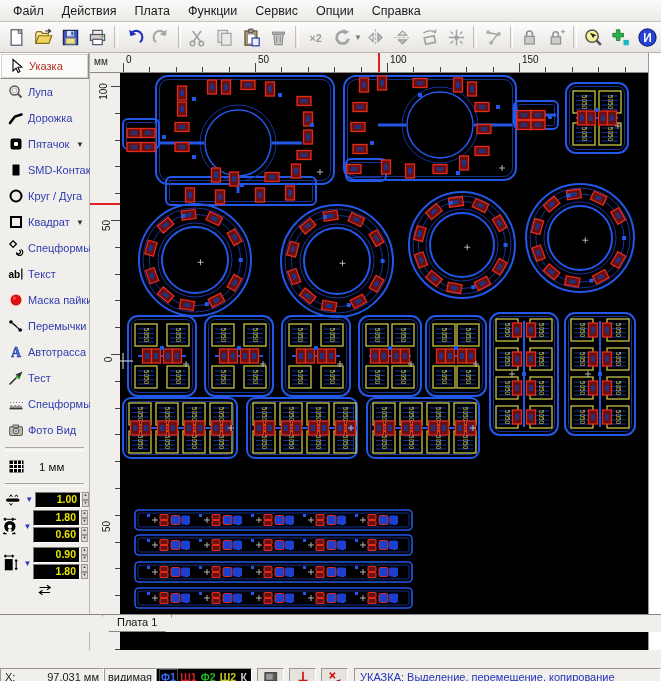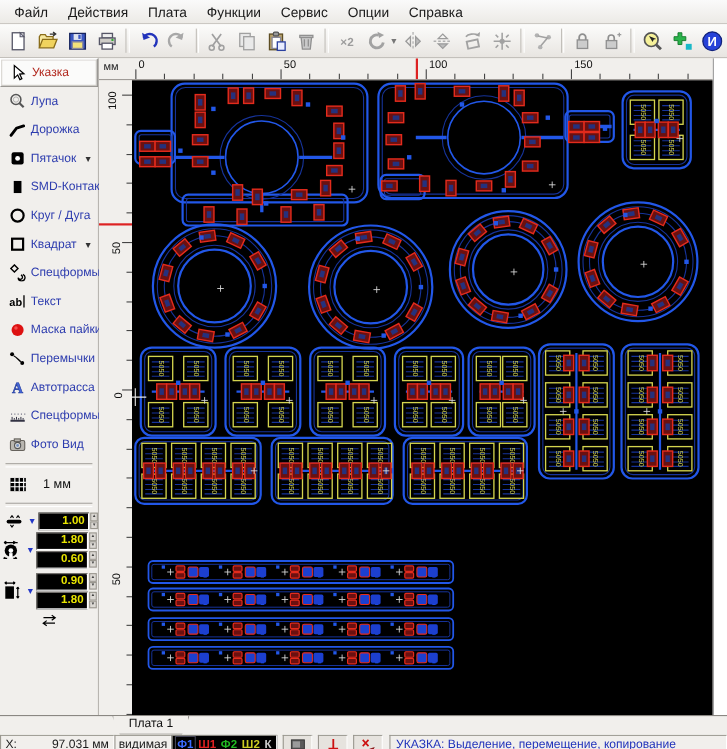--- a/index.html
+++ b/index.html
@@ -41,21 +41,21 @@
   .hlabel{position:absolute;top:1px;font-size:10px;color:#111;}
   #hcursor{position:absolute;top:0;bottom:0;width:2px;background:#d22;}
   #vruler{position:absolute;left:90px;top:73px;width:30px;height:577px;background:#f1efec;overflow:hidden;}
   .vtick{position:absolute;right:0;height:1px;background:#444;}
   .vlabel{position:absolute;right:8px;font-size:10px;color:#111;transform:rotate(-90deg);transform-origin:center;}
   #vcursor{position:absolute;left:0;right:0;height:2px;background:#d22;}
   #canvas-wrap{position:absolute;left:120px;top:73px;width:528px;height:577px;background:#000;}
   #right-strip{position:absolute;left:648px;top:53px;width:13px;height:597px;background:#fff;border-left:1px solid #999;box-sizing:border-box;}
 
   
-  #tabstrip{position:absolute;left:0;top:650px;width:661px;height:18px;background:#f1efec;border-top:1px solid #8a8782;box-sizing:border-box;}
+  #tabstrip{position:absolute;left:0;top:614px;width:661px;height:18px;background:#f1efec;border-top:1px solid #8a8782;box-sizing:border-box;}
   #board-tab{position:absolute;left:102px;top:0;height:16px;padding:0 14px;background:#f1efec;clip-path:polygon(0 0,100% 0,calc(100% - 7px) 100%,7px 100%);border:1px solid #8a8782;border-top:none;font-size:11px;color:#111;line-height:15px;}
 
   
   #statusbar{position:absolute;left:0;top:668px;width:661px;height:13px;background:#f1efec;display:flex;overflow:hidden;}
   .sb-cell{border:1px solid;border-color:#9a978f #ffffff #ffffff #9a978f;background:#f1efec;font-size:11px;color:#1a1a1a;display:flex;align-items:center;box-sizing:border-box;height:18px;}
   #sb-coords{width:104px;padding:0 4px;justify-content:space-between;}
   #sb-visible{width:52px;justify-content:center;}
   #sb-layers{width:96px;background:#000;justify-content:space-around;padding:0 2px;}
   .layer-lab{font-size:10.5px;font-weight:bold;}
   .sb-btn{width:27px;justify-content:center;margin-left:5px;background:#e6e3de;}
@@ -338,20 +338,31 @@
      <span class="tlabel">Перемычки</span>
 
    </div>
       <div class="tool-row ">
      <span class="ticon">
           <svg width="16" height="16" viewBox="0 0 16 16">
             <text x="8" y="13" font-size="14" font-weight="bold" fill="#4466d8" text-anchor="middle" stroke="#223a9a" stroke-width=".5" font-family="Liberation Serif,serif">A</text>
           </svg>
         </span>
      <span class="tlabel">Автотрасса</span>
+
+   </div>
+      <div class="tool-row ">
+     <span class="ticon">
+          <svg width="16" height="16" viewBox="0 0 16 16">
+            <path d="M1.5,14.5 L8.5,7.5" stroke="#222" stroke-width="1.4"></path>
+            <path d="M7.5,4.5 L11.5,8.5 L14.5,1.5 Z" fill="#333"></path>
+            <rect x="8.2" y="6" width="4.2" height="2.2" transform="rotate(45 10 7)" fill="#2aa12a"></rect>
+          </svg>
+        </span>
+     <span class="tlabel">Тест</span>
 
    </div>
       <div class="tool-row ">
      <span class="ticon">
           <svg width="16" height="16" viewBox="0 0 16 16">
             <path d="M1.5,12.5 H14.5" stroke="#334" stroke-width="1.8"></path>
             <path d="M3,11.5 V9 M5,11.5 V10 M7,11.5 V9 M9,11.5 V10 M11,11.5 V9 M13,11.5 V10" stroke="#334" stroke-width=".9"></path>
             <path d="M2,6.5 h1 m2,0 h1 m2,0 h1 m2,0 h1 m2,0 h1" stroke="#778" stroke-width="1"></path>
           </svg>
         </span>

